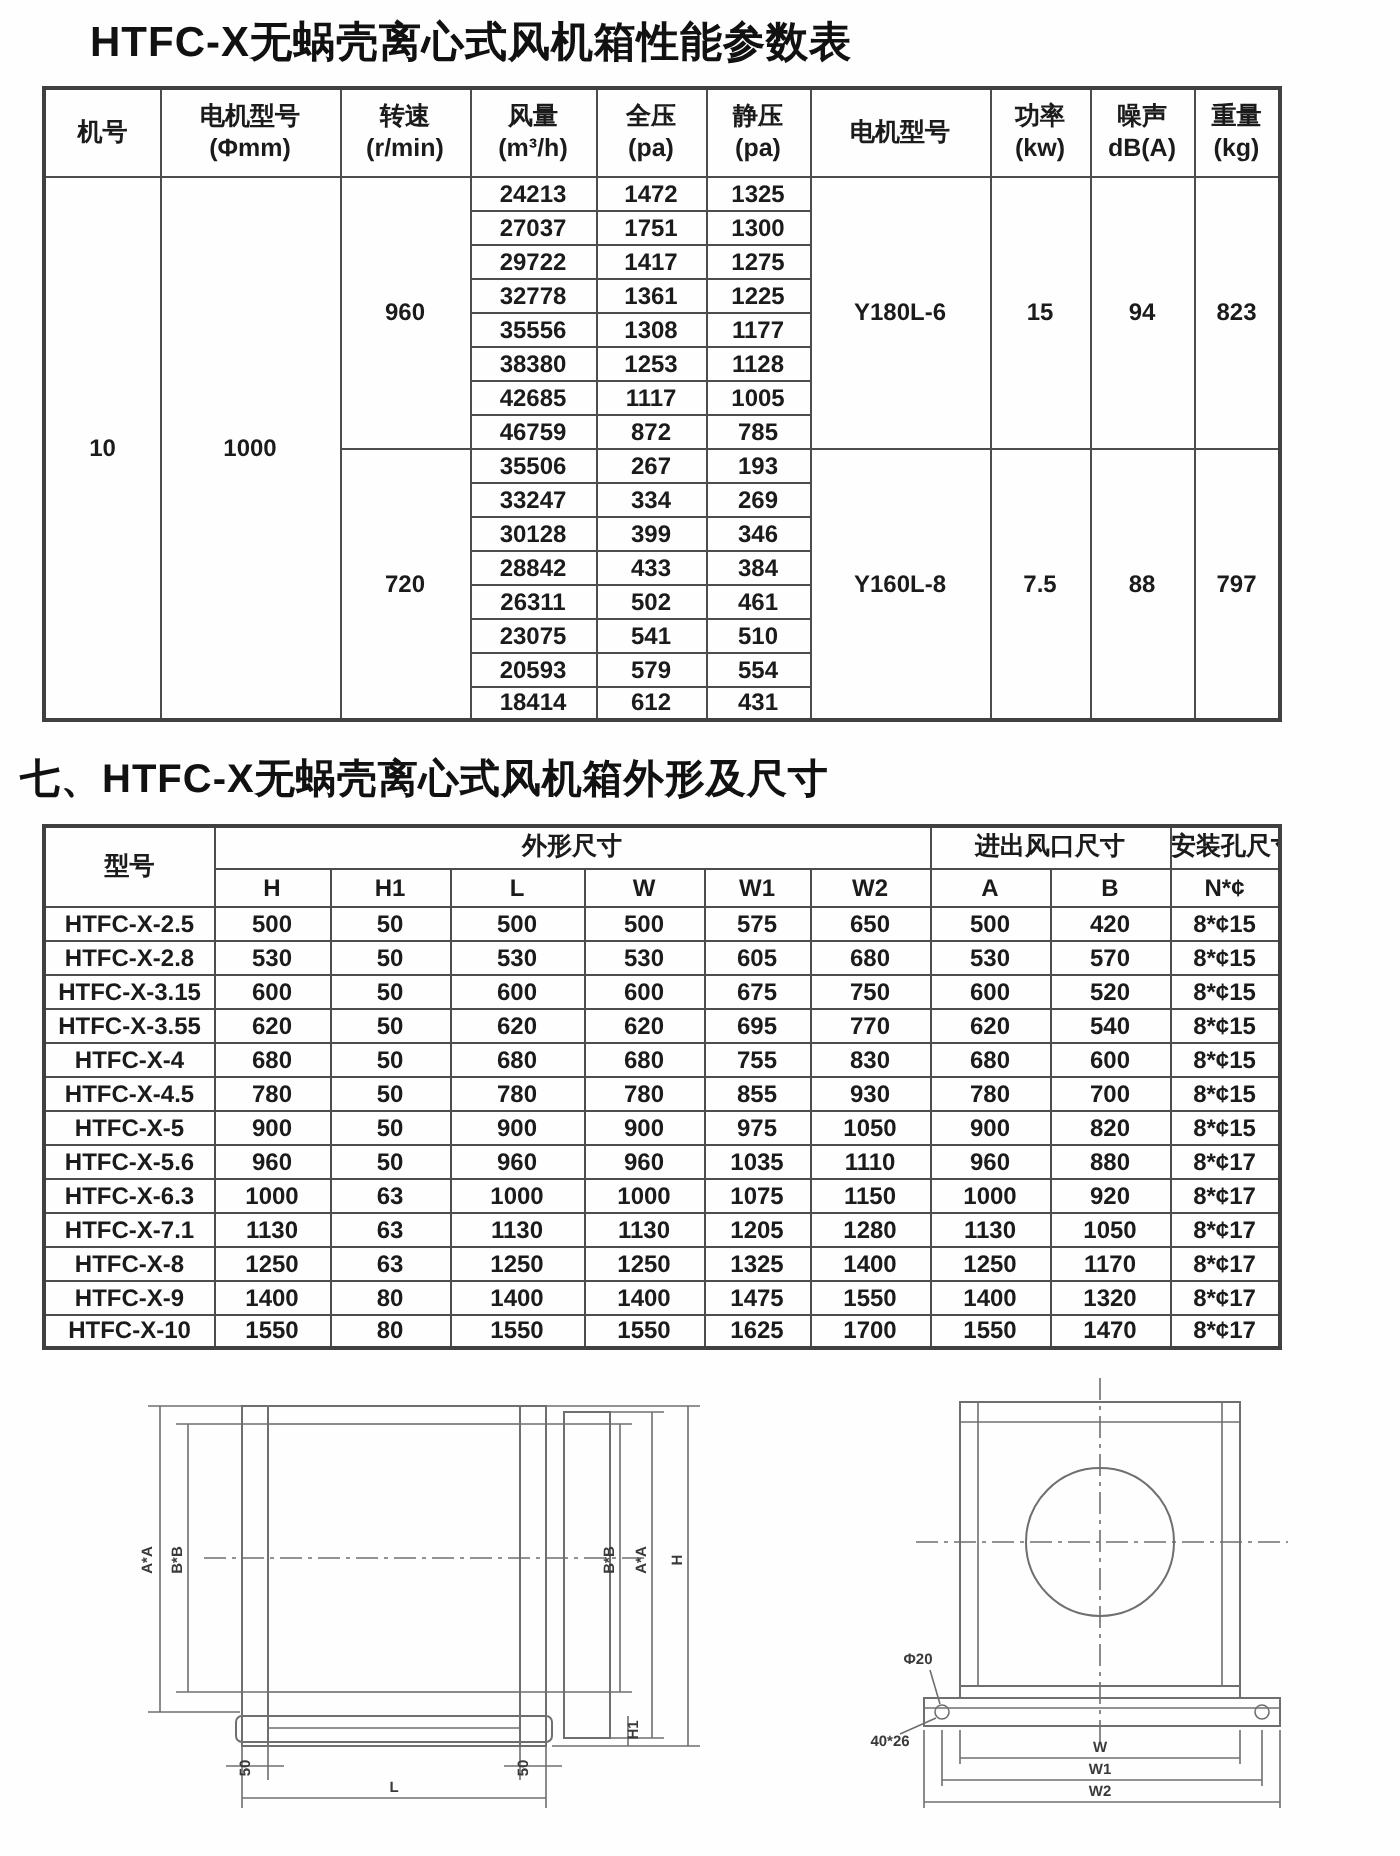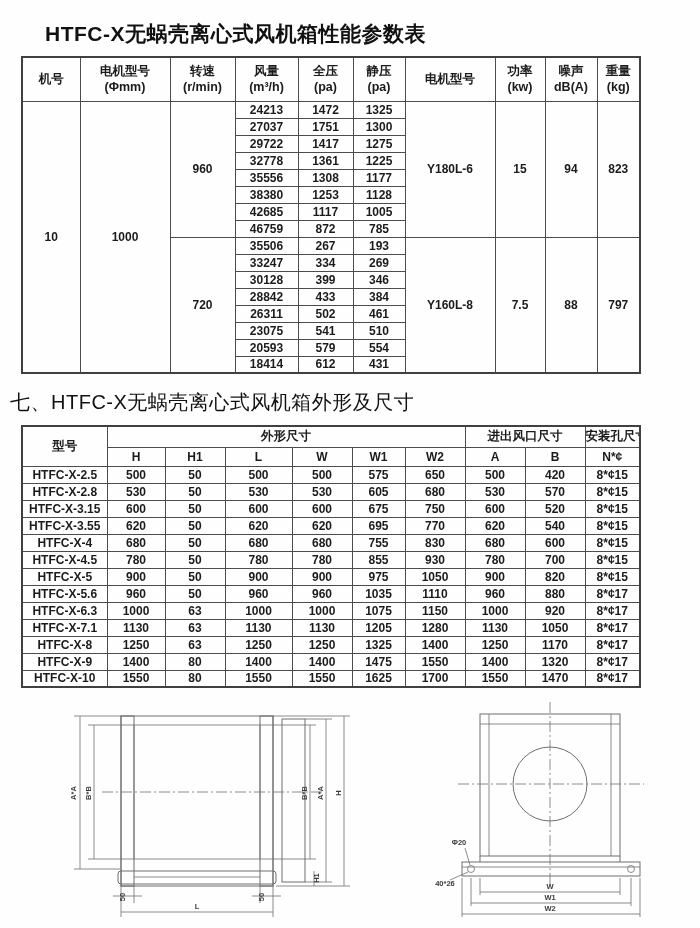--- a/index.html
+++ b/index.html
@@ -4,25 +4,25 @@
 <style>
   * { box-sizing: border-box; }
   html,body { margin:0; padding:0; }
   body {
     width:700px; height:928px; background:#fefefe; overflow:hidden;
     font-family:"Liberation Sans", sans-serif; color:#161616;
   }
   .page { width:700px; height:928px; position:relative; }
 
   .title1 {
-    margin:20px 0 8px 45px; font-size:21px; font-weight:bold;
+    margin:7px 0 8px 45px; font-size:21px; font-weight:bold;
     letter-spacing:0.5px; color:#111;
   }
   .title2 {
-    margin:15px 0 9px 10px; font-size:20px; font-weight:normal;
+    margin:15px 0 9px 10px; font-size:20px; font-weight:bold;
     letter-spacing:0.5px; color:#111;
   }
 
   table {
     border-collapse:collapse; table-layout:fixed; width:618px;
     margin-left:21px; font-weight:bold; color:#1b1b1b;
     border:2px solid #404040;
   }
   th, td {
     border:1px solid #4c4c4c; text-align:center; vertical-align:middle;

